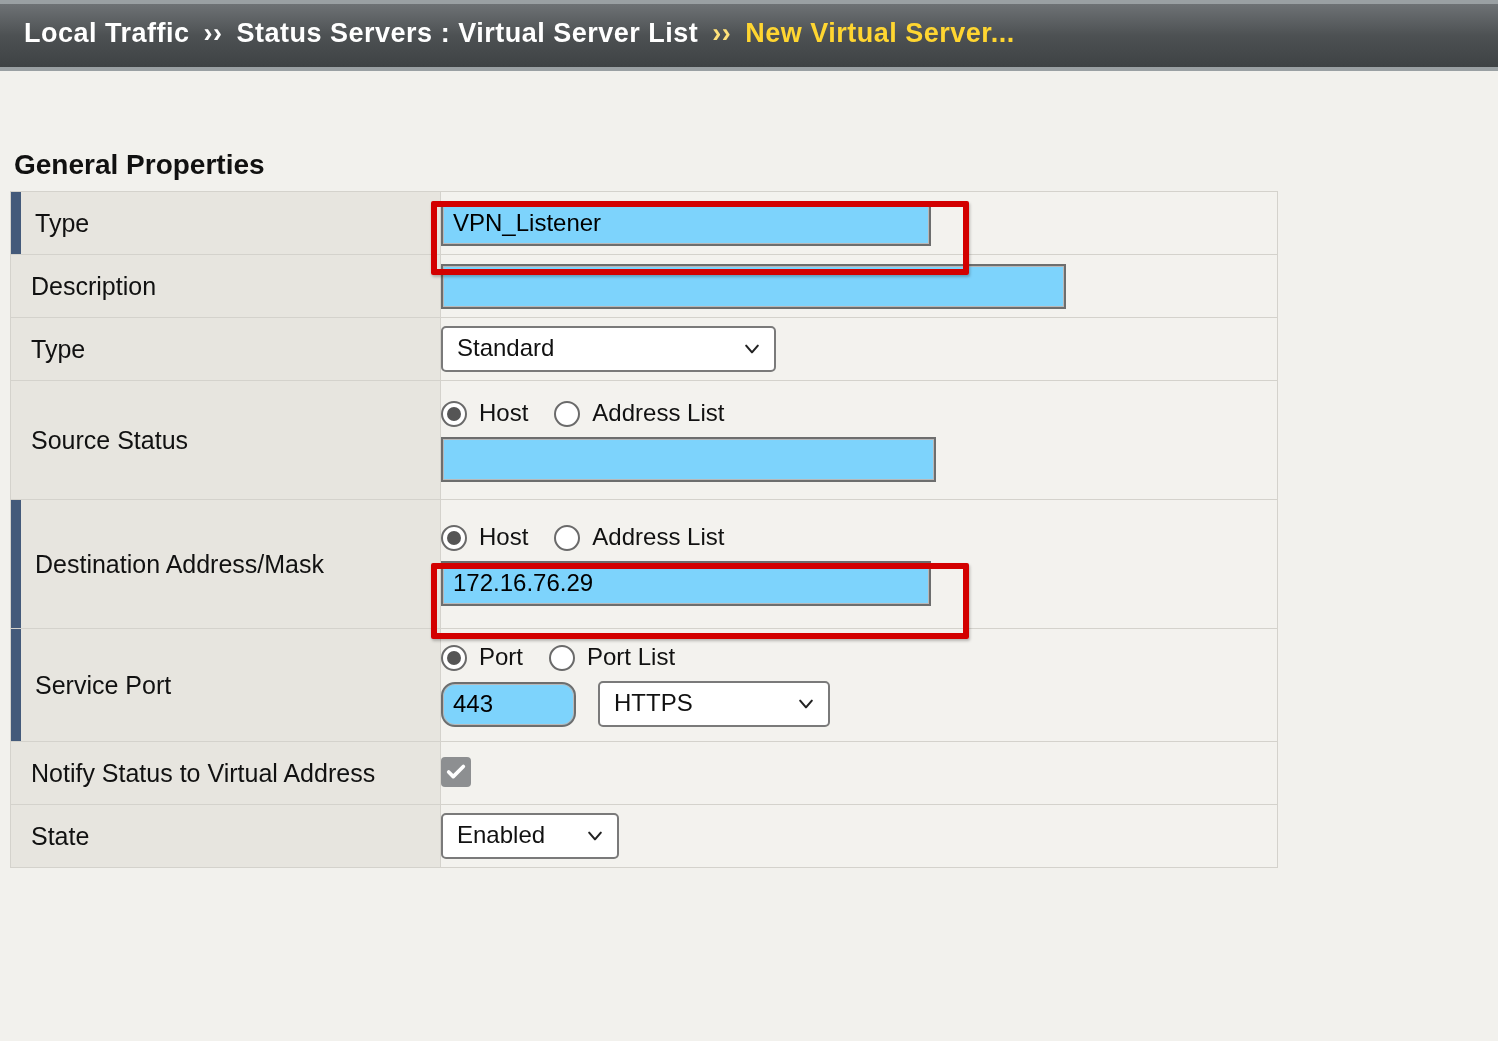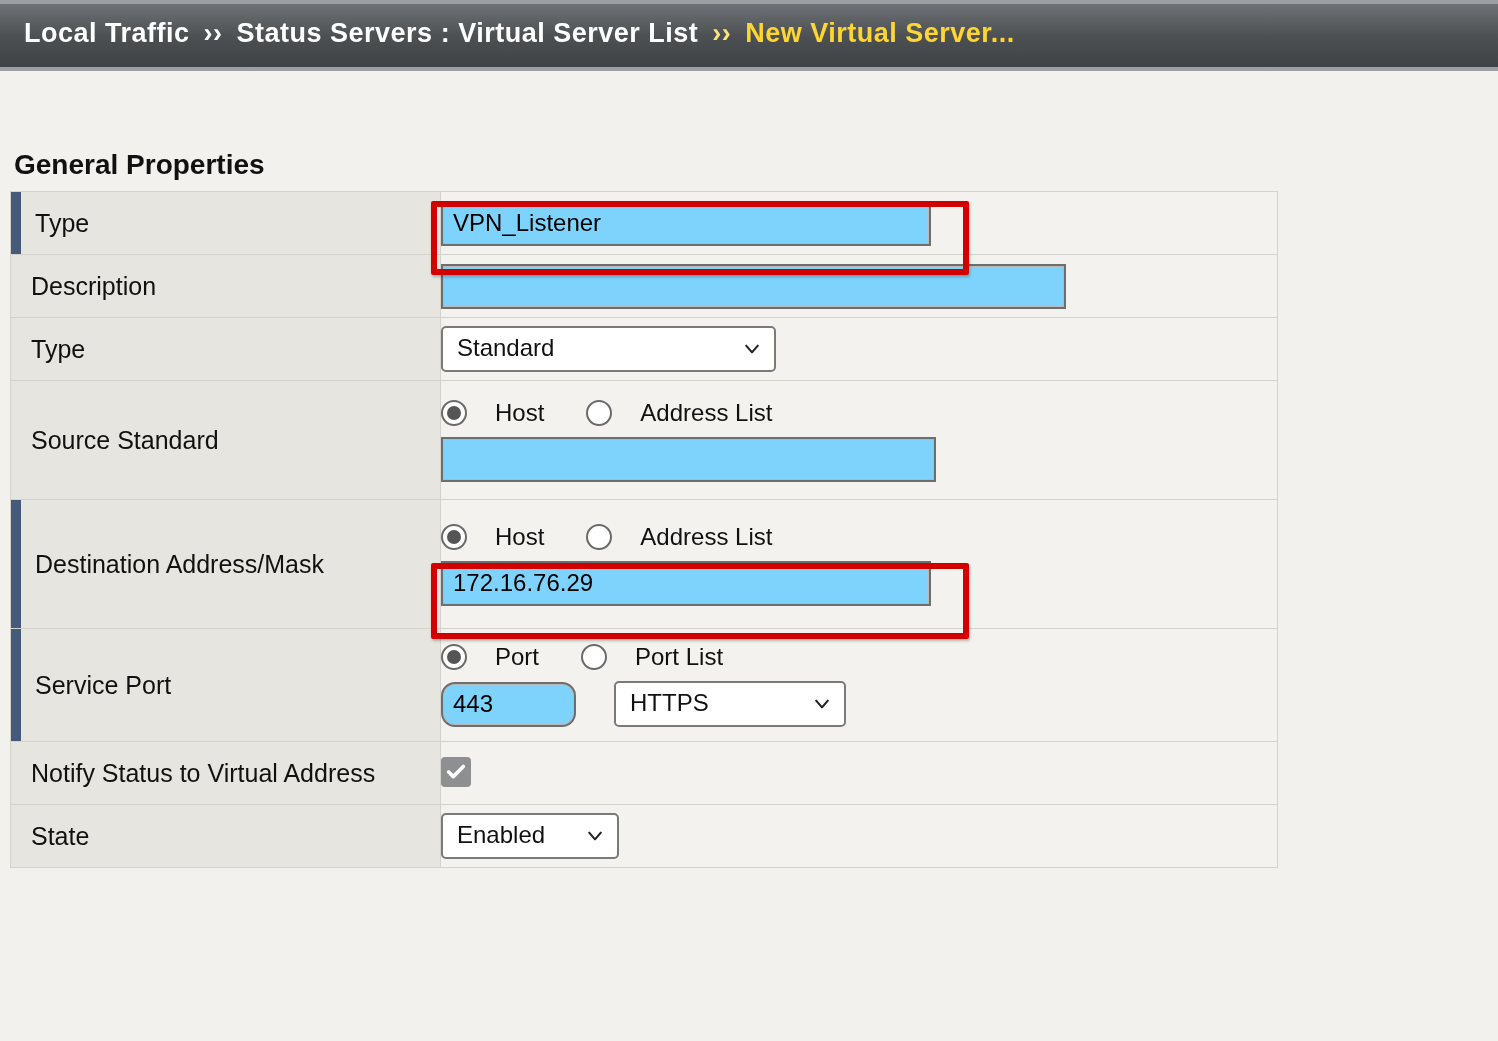--- a/index.html
+++ b/index.html
@@ -111,21 +111,21 @@
   .select .chev {
     position: absolute;
     right: 12px;
     top: 50%;
     transform: translateY(-50%);
     width: 20px; height: 20px;
     pointer-events: none;
   }
   .select .chev svg { width: 20px; height: 20px; display:block; }
 
-  .radio-row { display:flex; align-items:center; gap:22px; margin-bottom:10px; flex-wrap:wrap;}
+  .radio-row { display:flex; align-items:flex-end; gap:6px; margin-bottom:10px; flex-wrap:wrap;}
   .radio-row.last { margin-bottom: 0;}
   .radio {
     display:inline-flex;
     align-items:center;
     justify-content:center;
     width:26px; height:26px;
     border:2.5px solid #6a6a6a;
     border-radius:50%;
     margin-right:6px;
     background:#fff;
@@ -215,21 +215,21 @@
               <svg viewBox="0 0 24 24">
                     <path d="M5 8l7 8 7-8" fill="none" stroke="#222" stroke-width="2.5" stroke-linecap="round" stroke-linejoin="round"></path>
                   </svg>
             </span>
           </span>
         </td>
       </tr>
 
       <tr>
         <td class="label-cell">
-              <div class="label-inner" style="min-height:118px">Source Standard</div>
+              <div class="label-inner" style="min-height:118px">Source Status</div>
             </td>
         <td class="value-cell">
           <div class="radio-row">
             <span class="radio checked">
                   <span class="dot"></span>
                 </span>
             <span class="radio-label">Host</span>
             <span class="radio"></span>
             <span class="radio-label">Address List</span>
           </div>

